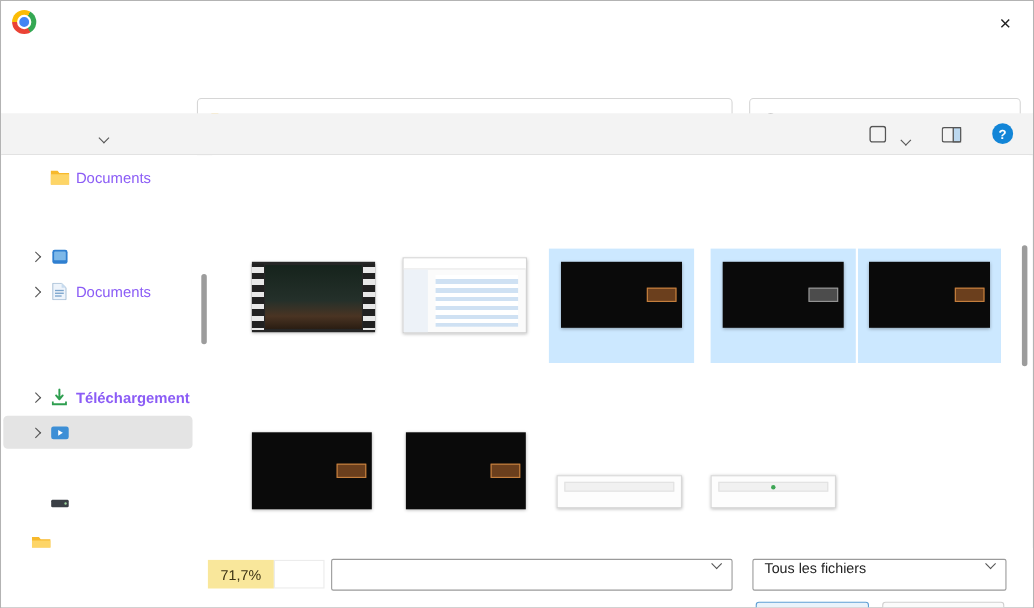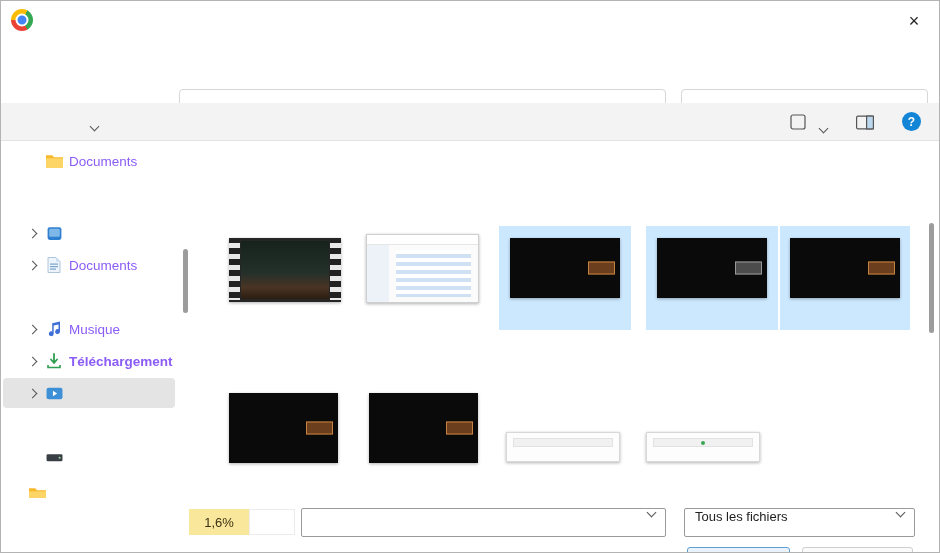--- a/index.html
+++ b/index.html
@@ -202,31 +202,20 @@
             <path d="M9 0.5l4 4H9z" fill="#c8dcf0"></path>
             <rect x="3" y="6.5" width="8" height="1.2" fill="#7aa4cc"></rect>
             <rect x="3" y="9" width="8" height="1.2" fill="#7aa4cc"></rect>
             <rect x="3" y="11.5" width="6" height="1.2" fill="#7aa4cc"></rect>
           </svg>
       </span>
       <span class="lbl">Documents</span>
     </div>
 
 
-    <div class="side-row" style="top:173px;">
-      <span class="expander">
-          <span class="chev right"></span>
-        </span>
-      <span class="icon">
-        <svg width="14" height="16" viewBox="0 0 14 16">
-            <path d="M5.2 2.2L13 0.5v10a2.4 2.4 0 1 1-1.5-2.2V3.4L6.7 4.6v8.1a2.4 2.4 0 1 1-1.5-2.2z" fill="#3d6fd6"></path>
-          </svg>
-      </span>
-      <span class="lbl">Musique</span>
-    </div>
 
     <div class="side-row" style="top:205px;font-weight:bold;">
       <span class="expander">
           <span class="chev right"></span>
         </span>
       <span class="icon">
         <svg width="16" height="16" viewBox="0 0 16 16">
             <path d="M8 1v8M5 6.5L8 10l3-3.5" stroke="#2e9e4f" stroke-width="1.8" fill="none" stroke-linecap="round" stroke-linejoin="round"></path>
             <path d="M2 12v2.5h12V12" stroke="#2e9e4f" stroke-width="1.6" fill="none"></path>
           </svg>
@@ -316,21 +305,21 @@
     <div class="thumb thumb-bar" style="left:453px;top:291px;width:114px;height:30px;">
       <div class="bar-row">
           <span class="dot"></span>
         </div>
     </div>
 
     <div class="content-scroll"></div>
   </div>
 
   <div class="footer">
-    <div class="badge-yellow">1,6%</div>
+    <div class="badge-yellow">71,7%</div>
     <div class="badge-white"></div>
 
     <div class="combo combo-filename">
       <input type="text" value="" style="">
       <span class="chev down"></span>
     </div>
 
     <div class="combo combo-filetype">
       <span>Tous les fichiers</span>
       <span class="spacer"></span>

